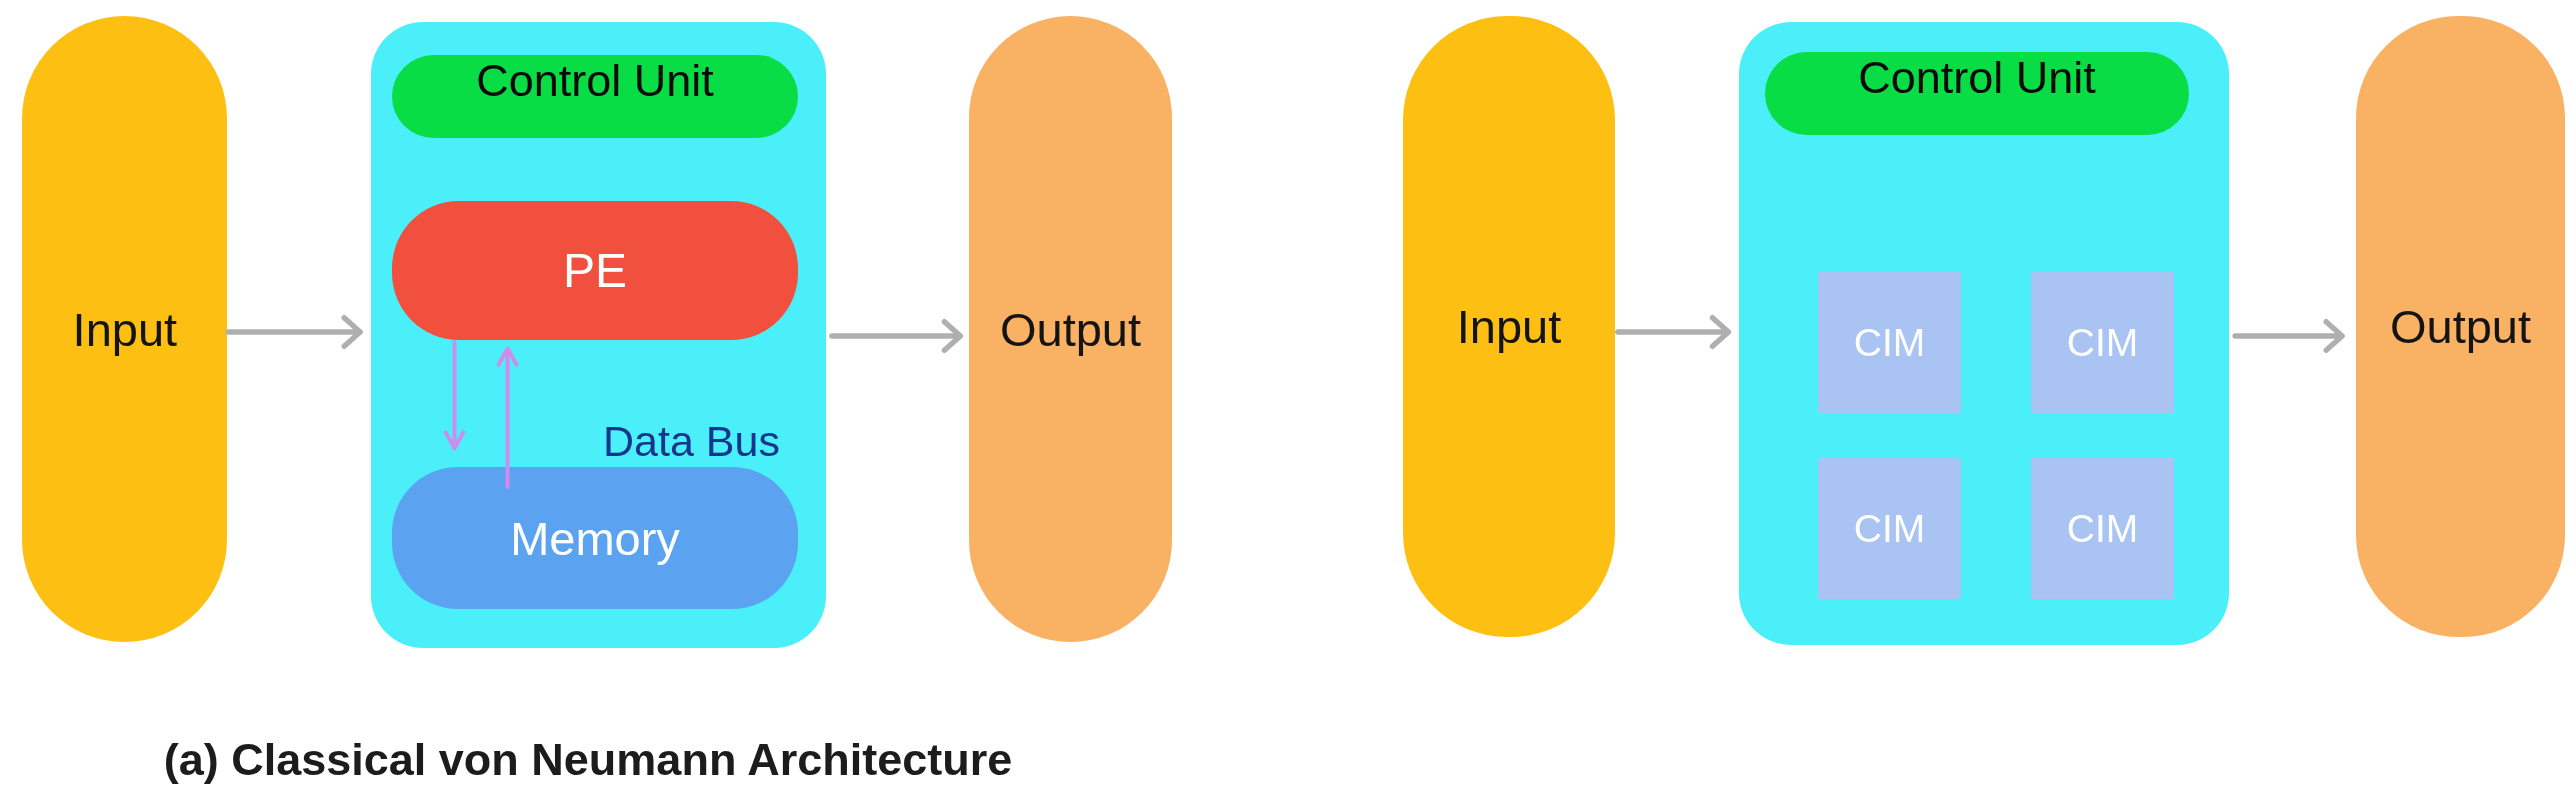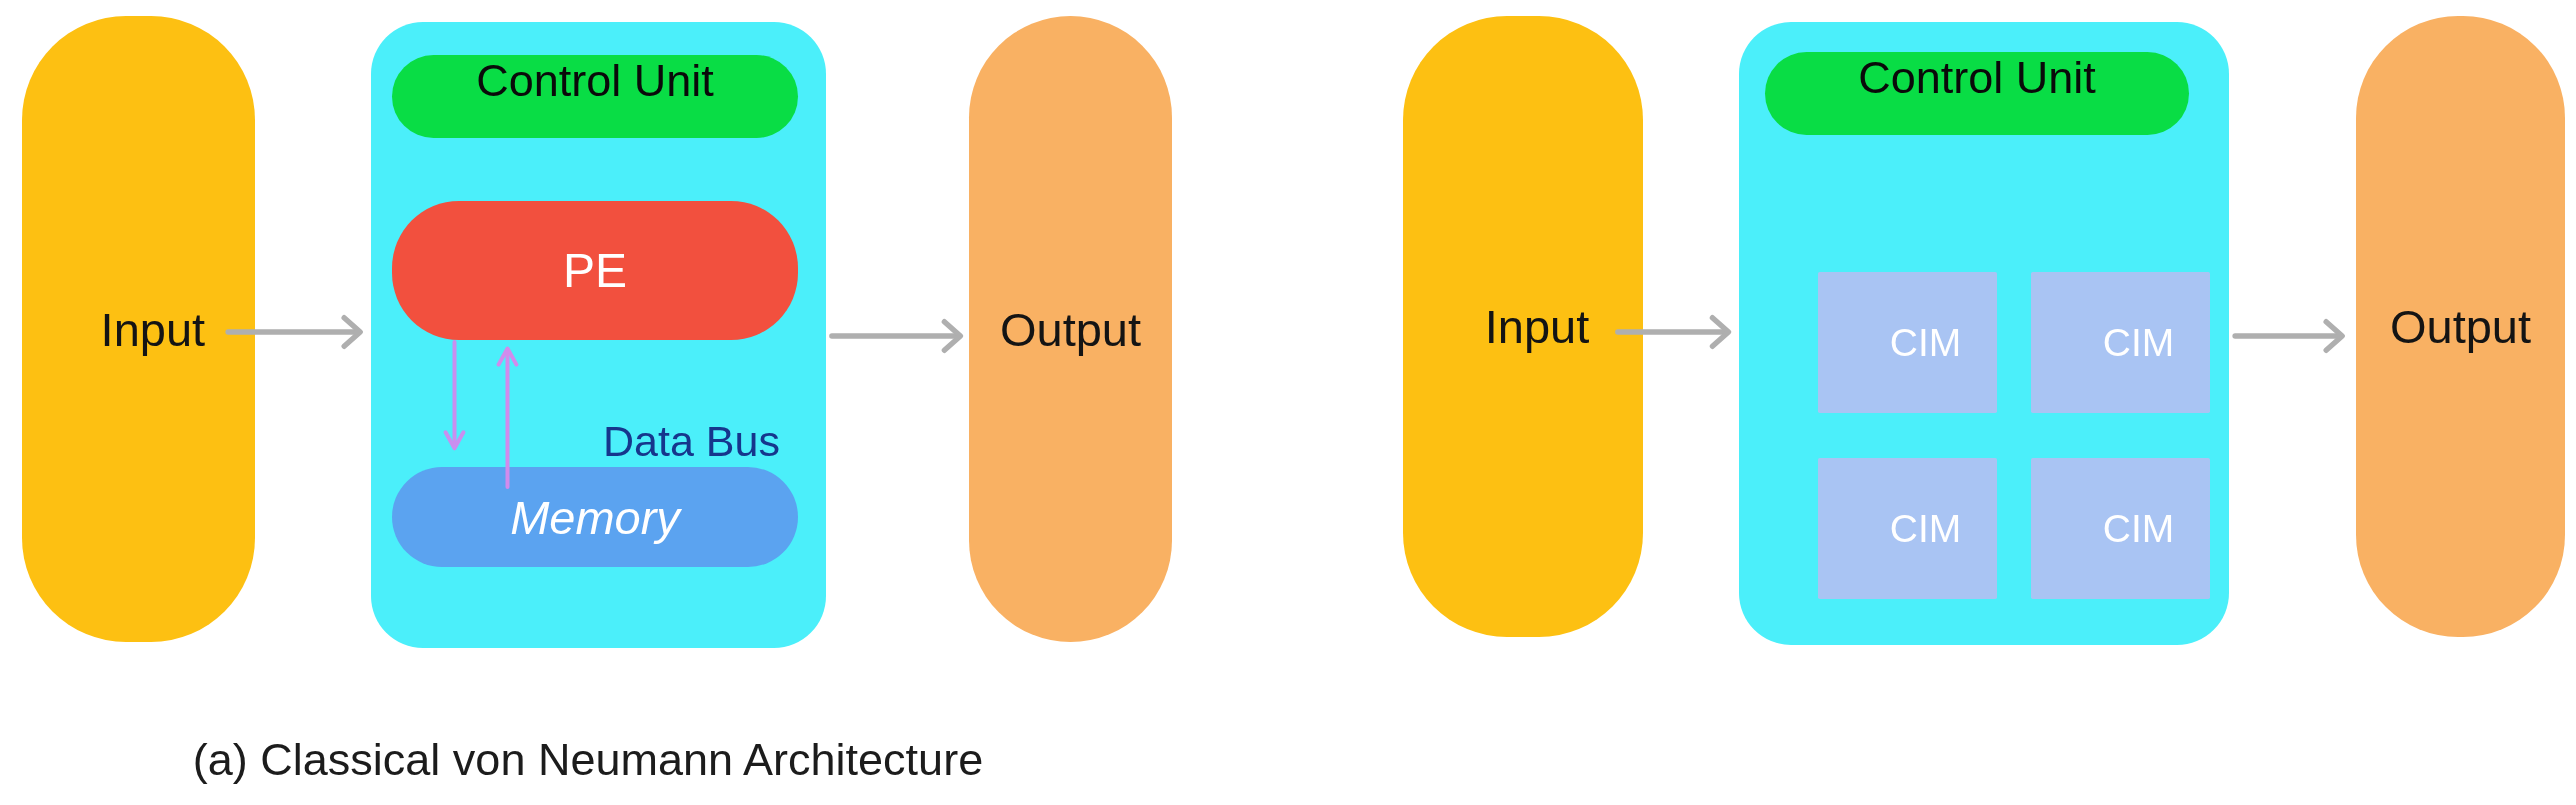--- a/index.html
+++ b/index.html
@@ -18,21 +18,21 @@
   .abs { position: absolute; }
 
   
   .io-pill {
     display: flex;
     align-items: center;
     justify-content: center;
     font-size: 47px;
     color: #141414;
   }
-  .input-pill  { background: var(--input-fill,  #fdc012); border-radius: 104px; padding-left: 28px; }
+  .input-pill  { background: var(--input-fill,  #fdc012); border-radius: 104px; }
   .output-pill { background: var(--output-fill, #f9b163); border-radius: 102px; }
 
   .cim-container {
     background: var(--container-fill, #4beffa);
     border-radius: 52px;
   }
   .control-unit {
     background: var(--control-fill, #09dd45);
     border-radius: 43px;
     display: flex;
@@ -60,21 +60,20 @@
     color: #ffffff;
   }
   .cim-block {
     background: var(--cim-fill, #a9c4f3);
     border-radius: 1.8px;
     display: flex;
     align-items: center;
     justify-content: center;
     font-size: 39px;
     color: #ffffff;
-    padding-left: 36px;
   }
   .databus-label {
     font-size: 43px;
     color: var(--databus-text, #16368c);
     text-align: center;
     white-space: nowrap;
     margin-top: 42px;
   }
   .caption {
     font-size: 45px;
@@ -116,21 +115,21 @@
   <div class="abs cim-container" style="left:371px; top:21.5px; width:455px; height:626px;"></div>
 
   <div class="abs control-unit" style="left:392px; top:55px; width:406px; height:83px;">
     <span>Control Unit</span>
   </div>
 
   <div class="abs pe-block" style="left:392px; top:201px; width:406px; height:139px;">
     <span>PE</span>
   </div>
 
-  <div class="abs memory-block" style="left:392px; top:467px; width:406px; height:100px;font-style:italic;">
+  <div class="abs memory-block" style="left:392px; top:467px; width:406px; height:142px;">
     <span>Memory</span>
   </div>
 
   <div class="abs arrow-down-v" style="left:442px; top:339px; width:25px; height:124px;">
     <svg class="arrow-svg v-arrow" viewBox="0 0 28 138">
       <path d="M14 3 V116"></path>
       <path d="M4 104 L14 122 L24 104"></path>
     </svg>
   </div>
 
@@ -147,21 +146,21 @@
     <svg class="arrow-svg h-arrow" viewBox="0 0 164 56">
       <path d="M4 28 H144"></path>
       <path d="M130 12 L148 28 L130 44"></path>
     </svg>
   </div>
 
   <div class="abs io-pill output-pill" style="left:969px; top:16px; width:203px; height:626px;">
     <span>Output</span>
   </div>
 
-  <div class="abs caption" style="left:0px; top:734px; width:1176px;">(a) Classical von Neumann Architecture</div>
+  <div class="abs caption" style="left:0px; top:734px; width:1176px;font-weight:bold;">(a) Classical von Neumann Architecture</div>
 
   <div class="abs io-pill input-pill" style="left:1403px; top:16px; width:212px; height:621px;">
     <span>Input</span>
   </div>
 
   <div class="abs arrow-gray" style="left:1614px; top:307px; width:129px; height:50px;">
     <svg class="arrow-svg h-arrow" viewBox="0 0 144 56">
       <path d="M4 28 H124"></path>
       <path d="M110 12 L128 28 L110 44"></path>
     </svg>

